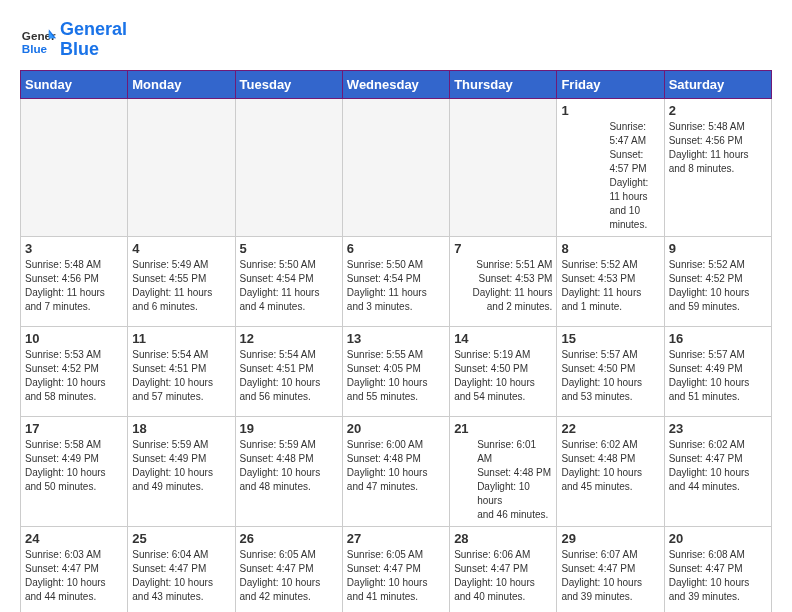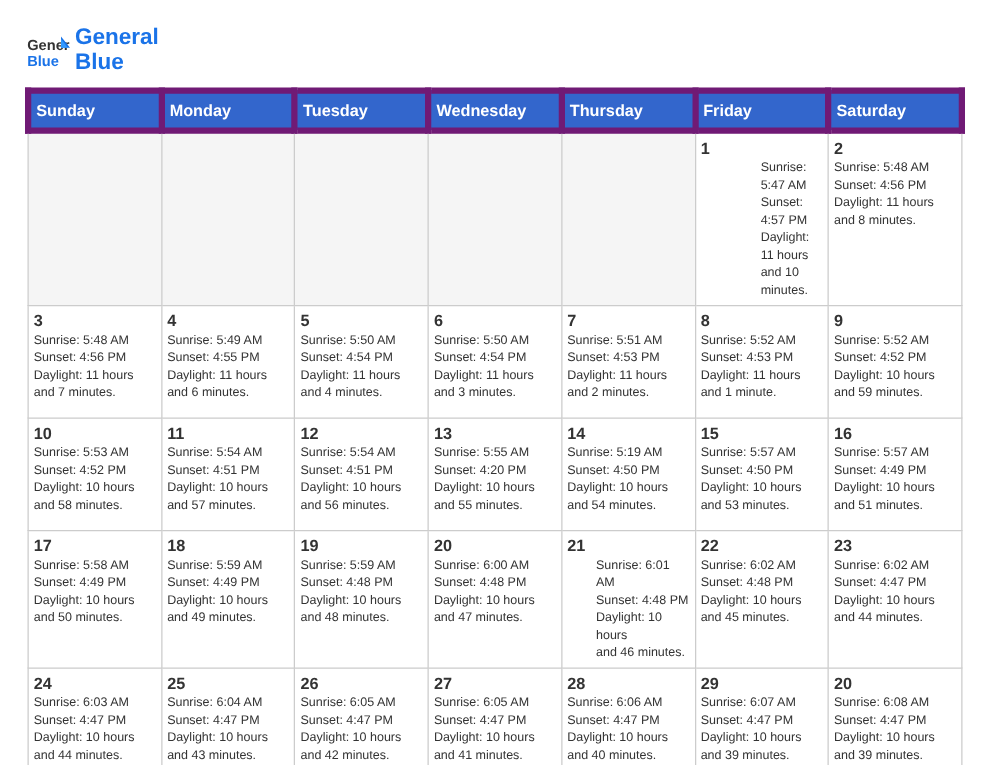--- a/index.html
+++ b/index.html
@@ -51,21 +51,21 @@
       border-collapse: collapse;
       table-layout: fixed;
     }
     th {
       background: #3366cc;
       color: #fff;
       font-size: 13px;
       font-weight: bold;
       padding: 6px 4px;
       text-align: left;
-      border: 5px solid #701a75;
+      border: 1px solid #701a75;
     }
     td {
       border: 1px solid #ccc;
       vertical-align: top;
       padding: 4px;
       font-size: 10.5px;
       color: #333;
       height: 90px;
       background: #fff;
     }
@@ -164,21 +164,21 @@
         </td>
         <td>
           <span class="day-num">6</span>
           <div class="day-info" style="white-space: pre-line;">Sunrise: 5:50 AM
 Sunset: 4:54 PM
 Daylight: 11 hours
 and 3 minutes.</div>
         </td>
         <td>
           <span class="day-num">7</span>
-          <div class="day-info" style="white-space: pre-line;">Sunrise: 5:51 AM
+          <div class="day-info" style="white-space: pre-line; text-align: right;">Sunrise: 5:51 AM
 Sunset: 4:53 PM
 Daylight: 11 hours
 and 2 minutes.</div>
         </td>
         <td>
           <span class="day-num">8</span>
           <div class="day-info" style="white-space: pre-line;">Sunrise: 5:52 AM
 Sunset: 4:53 PM
 Daylight: 11 hours
 and 1 minute.</div>
@@ -209,21 +209,21 @@
         <td>
           <span class="day-num">12</span>
           <div class="day-info" style="white-space: pre-line;">Sunrise: 5:54 AM
 Sunset: 4:51 PM
 Daylight: 10 hours
 and 56 minutes.</div>
         </td>
         <td>
           <span class="day-num">13</span>
           <div class="day-info" style="white-space: pre-line;">Sunrise: 5:55 AM
-Sunset: 4:20 PM
+Sunset: 4:05 PM
 Daylight: 10 hours
 and 55 minutes.</div>
         </td>
         <td>
           <span class="day-num">14</span>
           <div class="day-info" style="white-space: pre-line;">Sunrise: 5:19 AM
 Sunset: 4:50 PM
 Daylight: 10 hours
 and 54 minutes.</div>
         </td>

